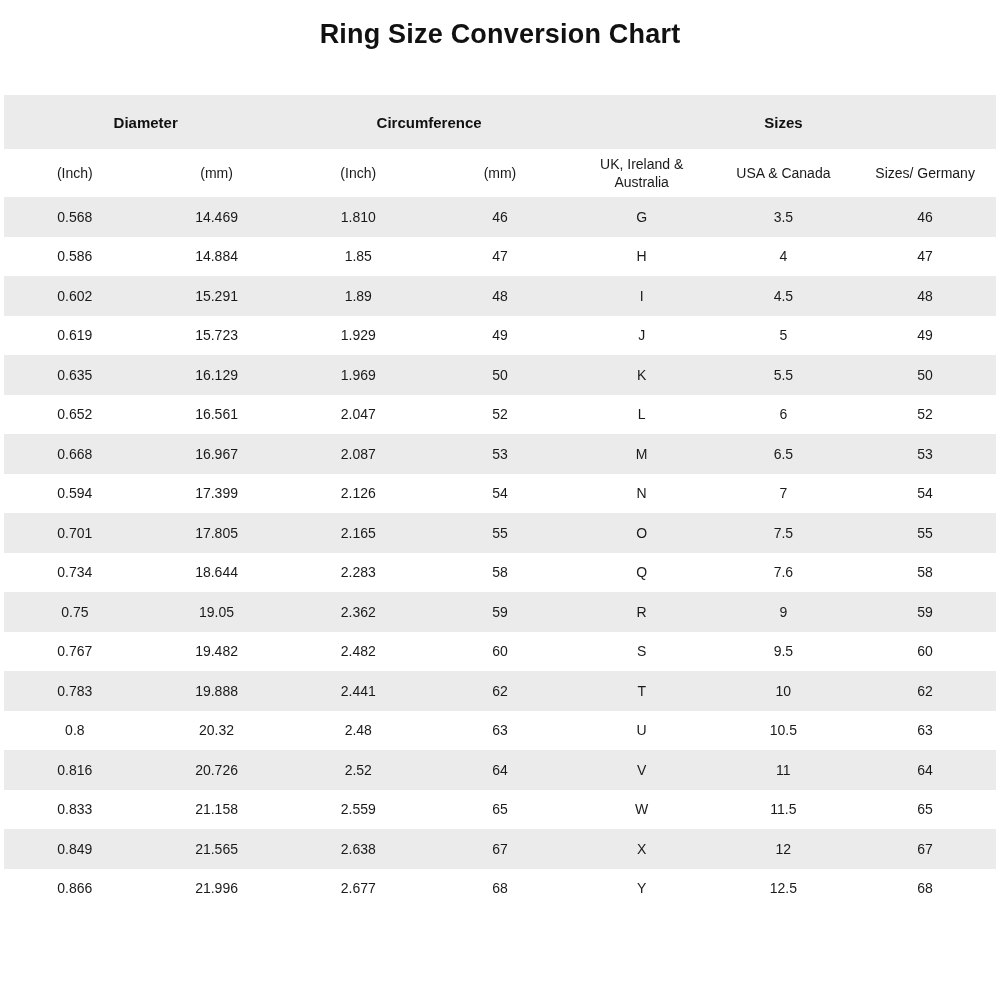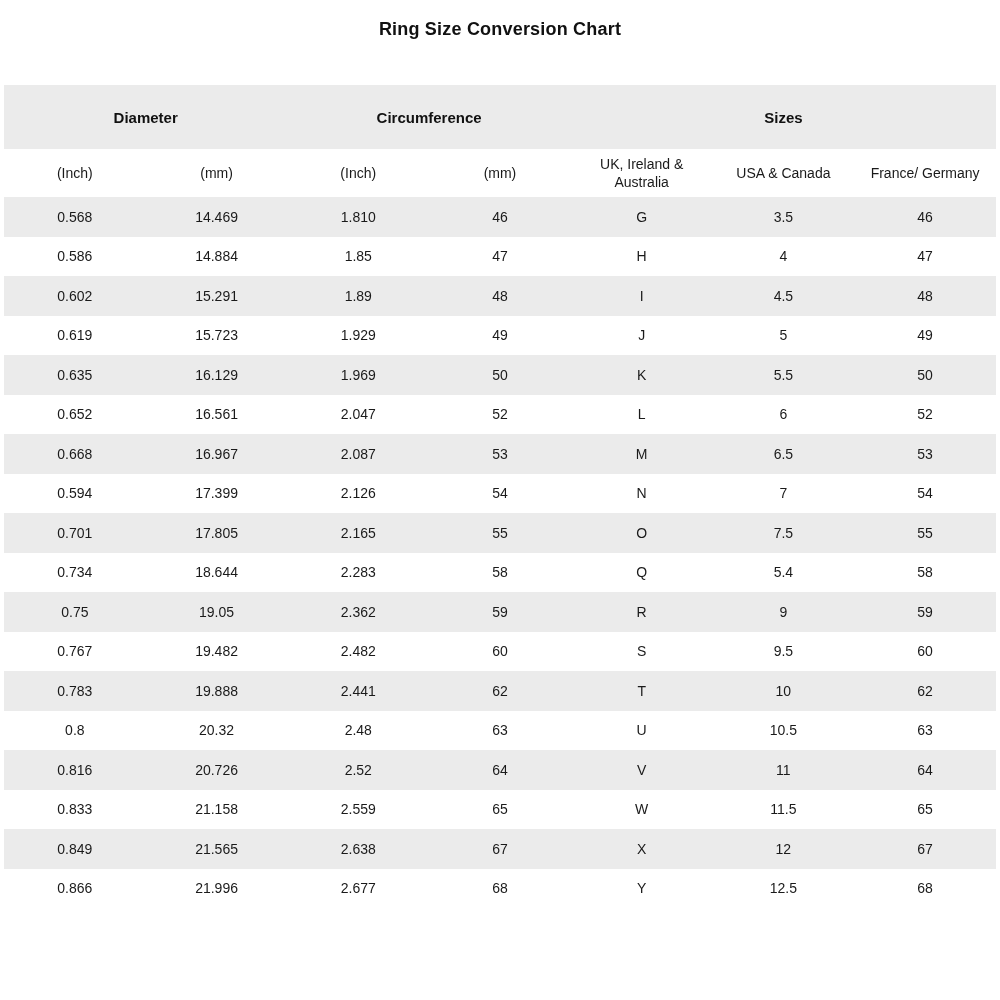--- a/index.html
+++ b/index.html
@@ -7,33 +7,33 @@
   body {
     width: 1000px;
     height: 1000px;
     font-family: "Liberation Sans", sans-serif;
     color: #1a1a1a;
     overflow: hidden;
   }
   .page-title {
     padding-top: 19px;
     text-align: center;
-    font-size: 18px;
+    font-size: 27px;
     font-weight: bold;
     letter-spacing: 0.2px;
     color: #111111;
   }
   table.ring-table {
     width: 992px;
     margin: 45px 4px 0 4px;
     border-collapse: collapse;
     table-layout: fixed;
   }
   tr.group-row th {
-    height: 64px;
+    height: 54px;
     background: #ebebeb;
     font-size: 15px;
     font-weight: bold;
     text-align: center;
     vertical-align: middle;
     color: #111111;
   }
   tr.sub-row th {
     height: 48px;
     background: #ffffff;
@@ -67,21 +67,21 @@
           <th colspan="2">Circumference</th>
           <th colspan="3">Sizes</th>
         </tr>
       <tr class="sub-row">
           <th>(Inch)</th>
           <th>(mm)</th>
           <th>(Inch)</th>
           <th>(mm)</th>
           <th>UK, Ireland &amp; Australia</th>
           <th>USA &amp; Canada</th>
-          <th>France/ Germany</th>
+          <th>Sizes/ Germany</th>
         </tr>
     </thead>
     <tbody>
         <tr>
           <td>0.568</td>
           <td>14.469</td>
           <td>1.810</td>
           <td>46</td>
           <td>G</td>
           <td>3.5</td>
@@ -158,21 +158,21 @@
           <td>O</td>
           <td>7.5</td>
           <td>55</td>
         </tr>
         <tr>
           <td>0.734</td>
           <td>18.644</td>
           <td>2.283</td>
           <td>58</td>
           <td>Q</td>
-          <td>5.4</td>
+          <td>7.6</td>
           <td>58</td>
         </tr>
         <tr>
           <td>0.75</td>
           <td>19.05</td>
           <td>2.362</td>
           <td>59</td>
           <td>R</td>
           <td>9</td>
           <td>59</td>

